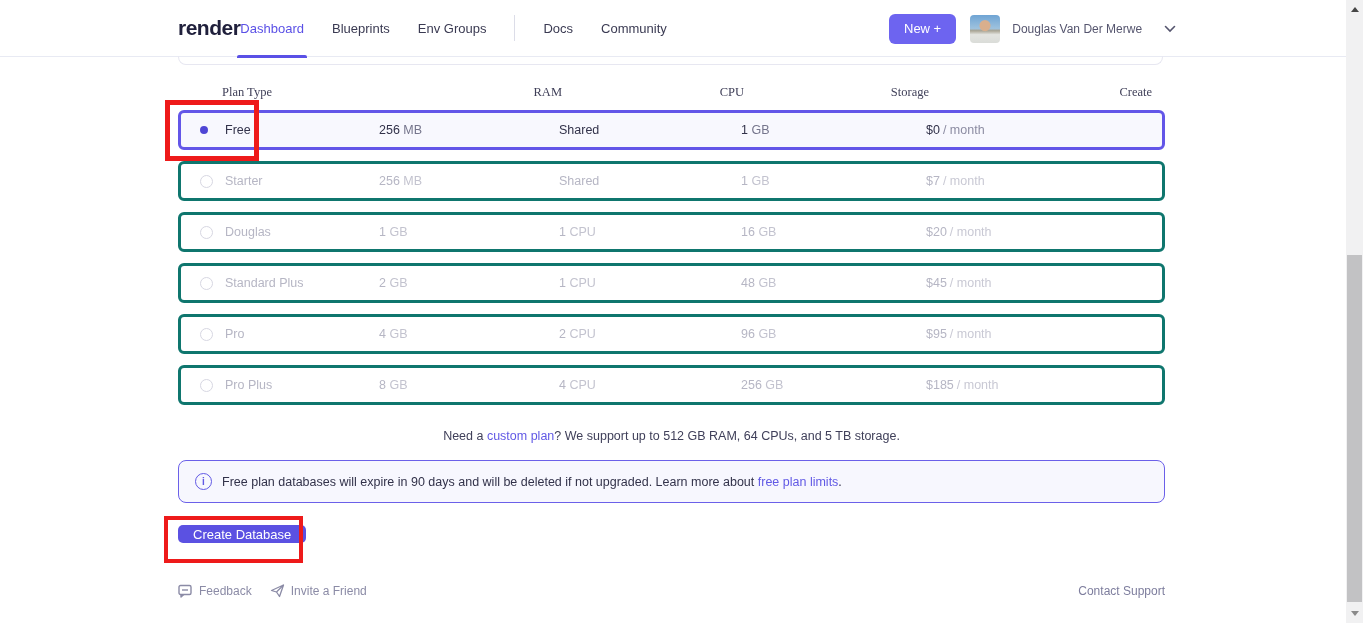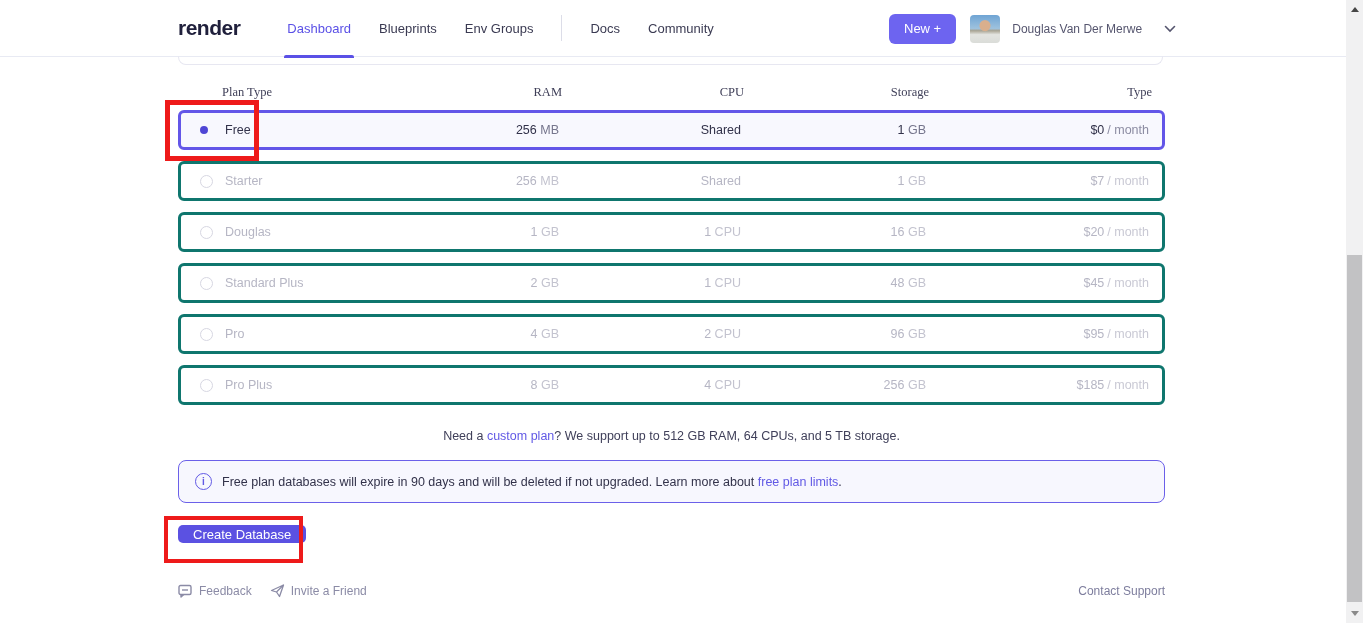--- a/index.html
+++ b/index.html
@@ -5,21 +5,21 @@
   * { margin:0; padding:0; box-sizing:border-box; }
   html,body { width:1363px; height:623px; background:#fff; overflow:hidden;
     font-family:"Liberation Sans", sans-serif; }
   .page { position:relative; width:1363px; height:623px; background:#fff;border-radius:25px; }
 
   
   header { position:absolute; top:0; left:0; width:1346px; height:57px;
     background:#fff; border-bottom:1px solid #e8eaf3; display:flex; align-items:center; }
   .logo { margin-left:178px; font-size:21px; font-weight:700; color:#20203c;
     letter-spacing:-0.5px; cursor:pointer; }
-  .nav { display:flex; align-items:center; height:57px; margin-left:47px; }
+  .nav { display:flex; align-items:center; height:57px; }
   .nav-item { position:relative; display:flex; align-items:center; height:57px;
     margin-right:28px; font-size:13px; color:#3a3a52; cursor:pointer; text-decoration:none; }
   .nav-item.active { color:#5a50e6; font-weight:500; }
   .nav-item.active::after { content:""; position:absolute; left:-3px; right:-3px;
     bottom:-1px; height:3px; background:#5a50e6; border-radius:2px 2px 0 0; }
   .nav-divider { width:1px; height:26px; background:#dcdde8; margin:0 28px 0 0; }
   .header-right { position:absolute; left:889px; top:0; height:57px;
     display:flex; align-items:center; }
   .new-btn { height:30px; padding:0 15px; background:#6d64f0; color:#fff;
     border:none; border-radius:6px; font-size:13px; font-weight:500;
@@ -40,21 +40,21 @@
     align-items:center; }
   .thead { position:absolute; left:0; top:84px; width:987px; height:16px;
     padding:0 13px 0 22px;font-family:Liberation Serif, serif; }
   .hcell { font-size:12.5px; font-weight:500; color:#3f3f58; }
   .hcell.num { text-align:right; }
 
   .rows { position:absolute; left:0; top:110px; width:987px; }
   .plan-row { width:987px; height:40px; margin-bottom:11px; background:#fff;
     border:3px solid #0f766e; border-radius:6px; padding:0 13px 0 19px;
     cursor:pointer; color:#b6b6c4; font-size:12.5px; }
-  .plan-row .cell { text-align:right; }
+  .plan-row .cell { }
   .plan-row .unit { color:#c3c3cf; }
   .plan-row .per { color:#c9c9d4; margin-left:3px; }
   .plan-row.selected { background:#f8f8fe; border-color:#6356e8; color:#32324a; }
   .plan-row.selected .unit { color:#75758c; }
   .plan-row.selected .per { color:#8c8ca2; }
   .radio { width:13px; height:13px; border-radius:50%; border:1.5px solid #d7d7e2;
     background:#fff; }
   .plan-row.selected .radio { width:7px; height:7px; border:4.5px solid #4f46d5; }
   .plan-name { padding-left:3px; }
 
@@ -126,21 +126,21 @@
 
   <div class="content">
     <div class="partial-card"></div>
 
     <div class="thead grid">
         <span></span>
         <span class="hcell">Plan Type</span>
         <span class="hcell num">RAM</span>
         <span class="hcell num">CPU</span>
         <span class="hcell num">Storage</span>
-        <span class="hcell num">Type</span>
+        <span class="hcell num">Create</span>
       </div>
     <div class="rows">
         <div class="plan-row grid selected">
     <span class="radio"></span>
     <span class="plan-name">Free</span>
     <span class="cell"><span>256</span><span class="unit"> MB</span></span>
     <span class="cell"><span>Shared</span><span class="unit"></span></span>
     <span class="cell"><span>1</span><span class="unit"> GB</span></span>
     <span class="cell"><span>$0</span><span class="per">/ month</span></span>
   </div>

